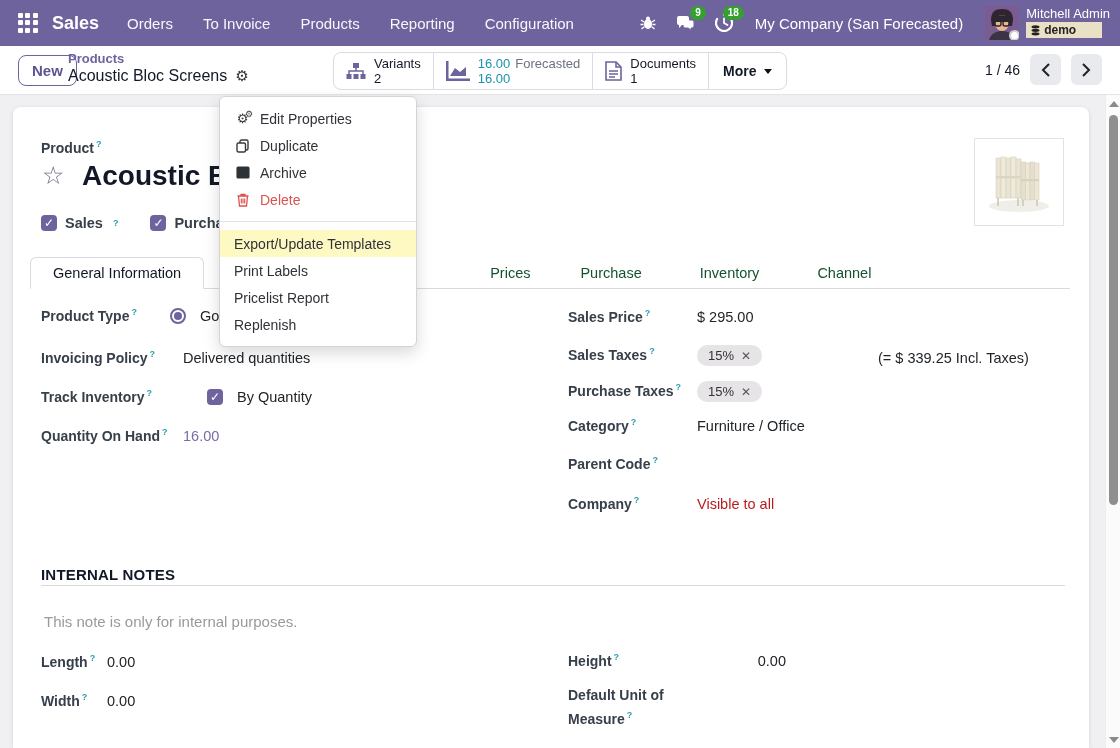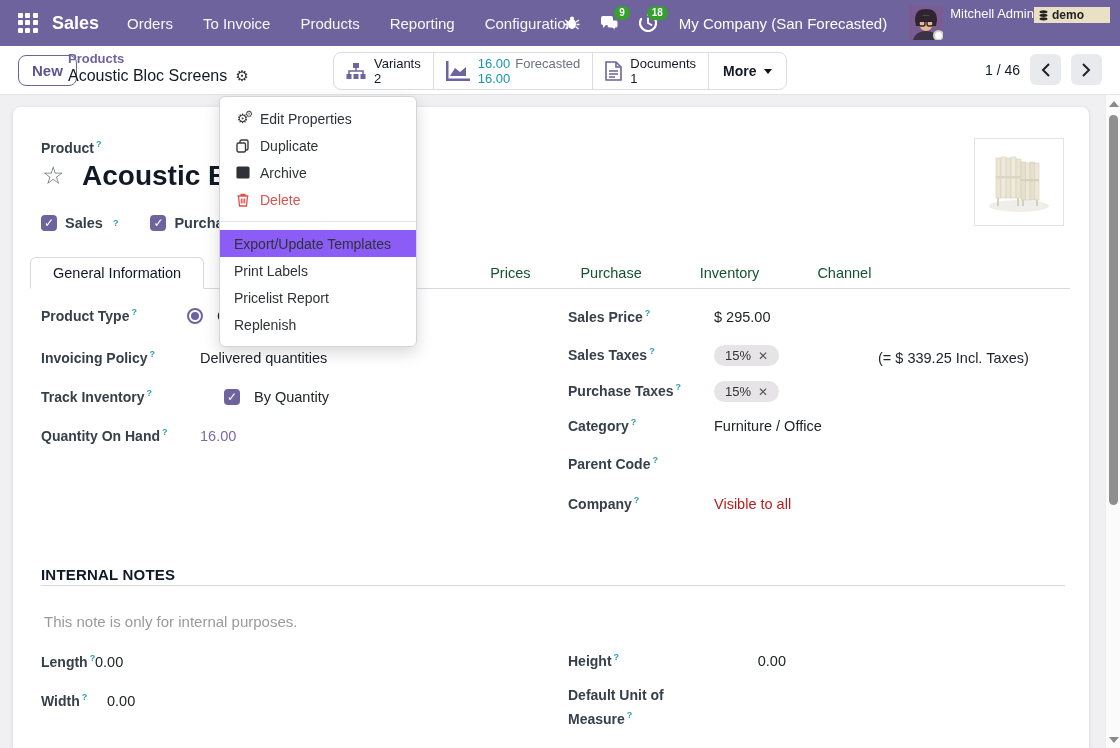--- a/index.html
+++ b/index.html
@@ -14,21 +14,21 @@
   .app-name { font-size:18px; font-weight:bold; margin-right:28px; cursor:pointer; }
   .topmenu { display:flex; gap:30px; font-size:15px; }
   .topmenu .item { cursor:pointer; opacity:.95; }
   .top-right { position:absolute; right:10px; top:0; height:46px; display:flex; align-items:center; gap:16px; }
   .sysicon { position:relative; width:22px; height:22px; display:flex; align-items:center; justify-content:center; cursor:pointer; }
   .badge { position:absolute; top:-6px; right:-9px; background:#34a12e; color:#fff; font-size:10px; font-weight:bold; border-radius:9px; padding:1px 5px; line-height:12px; }
   .company { font-size:15px; margin-left:4px; cursor:pointer; }
   .userbox { display:flex; align-items:flex-start; gap:7px; margin-left:6px; cursor:pointer; }
   .avatar { position:relative; width:34px; height:34px; border-radius:3px; overflow:hidden; background:#7a5c93; flex:0 0 auto; }
   .presence { position:absolute; right:-1px; bottom:-1px; width:11px; height:11px; background:#fff; border:2px solid #cfcfcf; border-radius:50%; }
-  .usercol { display:flex; flex-direction:row; align-items:flex-start; }
+  .usercol { display:flex; flex-direction:column; align-items:flex-start; }
   .username { font-size:13px; color:#fff; line-height:15px; }
   .dbbadge { display:flex; align-items:center; gap:4px; background:#e9e0c6; color:#222; font-size:12px; font-weight:bold; padding:1px 26px 1px 5px; margin-top:1px; }
 
   
   .controlbar { position:absolute; top:46px; left:0; width:1120px; height:49px; background:#fff; border-bottom:1px solid #e4e4e7; z-index:20; }
   .btn-new { position:absolute; left:18px; top:9px; height:31px; padding:0 13px; background:#fff; border:1px solid #6e639d; border-radius:8px; color:#5f5490; font-size:15px; font-weight:bold; cursor:pointer; }
   .breadcrumb { position:absolute; left:68px; top:5px; }
   .bc-parent { font-size:13px; font-weight:bold; color:#6e639d; cursor:pointer; line-height:15px; }
   .bc-current { font-size:16px; color:#111827; line-height:20px; display:flex; align-items:center; gap:8px; }
   .bc-gear { font-size:15px; color:#333; cursor:pointer; }
@@ -65,21 +65,21 @@
   .toggle .lbl { font-size:14.5px; }
 
   
   .tabs { position:absolute; left:30px; top:255px; width:1035px; height:34px; border-bottom:1px solid #d8dade; display:flex; align-items:flex-end; }
   .tab { font-size:14.5px; padding:7px 16px; cursor:pointer; color:#14532d; white-space:nowrap; }
   .tab.active { color:#111827; background:#fff; border:1px solid #d8dade; border-bottom:1px solid #fff; border-radius:6px 6px 0 0; margin-bottom:-1px; padding:7px 22px; }
   .tab-spacer { width:270px; }
 
   
   .frow { position:absolute; display:flex; align-items:center; }
-  .fl-label { width:146px; flex:0 0 auto; }
+  .fl-label { width:129px; flex:0 0 auto; }
   .radio { width:16px; height:16px; border:2px solid #6e639d; border-radius:50%; display:flex; align-items:center; justify-content:center; cursor:pointer; }
   .radio .dot { width:8px; height:8px; background:#6e639d; border-radius:50%; }
   .linkval { color:#7c6aa6; cursor:pointer; }
   .tag { display:inline-flex; align-items:center; gap:7px; background:#e6e4e6; border-radius:12px; padding:3px 11px; font-size:13px; color:#333; }
   .tag .x { font-size:12px; color:#555; cursor:pointer; }
   .placeholder { color:#b91c1c; }
   .incl-tax { position:absolute; left:878px; top:348px; font-size:14.5px; color:#212529; }
 
   
   .prod-img { position:absolute; left:974px; top:138px; width:90px; height:88px; background:#fff; border:1px solid #e3e3e3; display:flex; align-items:center; justify-content:center; cursor:pointer; }
@@ -91,21 +91,21 @@
 
   
   .dim-label-2l { width:130px; line-height:20px; }
   .dim-val-right { width:60px; text-align:right; }
 
   
   .menu { position:absolute; left:219px; top:96px; width:198px; background:#fff; border:1px solid #d4d4d8; border-radius:6px; box-shadow:0 6px 16px rgba(0,0,0,.15); padding:8px 0; z-index:25; }
   .menu-item { display:flex; align-items:center; gap:9px; height:27px; padding:0 14px; font-size:14px; color:#2f3237; cursor:pointer; }
   .menu-item .mi-icon { width:17px; display:flex; justify-content:center; color:#3a3a3a; }
   .menu-item.danger, .menu-item.danger .mi-icon { color:#d9534f; }
-  .menu-item.highlight { background:#8b5cf6; }
+  .menu-item.highlight { background:#fef9c3; }
   .menu-sep { border-top:1px solid #e3e3e6; margin:8px 0; }
 
   
   .scrollbar { position:absolute; top:95px; right:0; width:15px; height:653px; background:#fbfbfb; border-left:1px solid #ededed; z-index:40; }
   .sb-arrow { position:absolute; left:3px; width:0; height:0; border-left:5px solid transparent; border-right:5px solid transparent; cursor:pointer; }
   .sb-up { top:6px; border-bottom:6px solid #8a8a8a; }
   .sb-down { bottom:5px; border-top:6px solid #8a8a8a; }
   .sb-thumb { position:absolute; left:3px; top:20px; width:9px; height:390px; background:#8f8f8f; border-radius:5px; cursor:grab; }
 </style>
 </head>
@@ -360,21 +360,21 @@
           <path d="M16 52v8M36 52v8M41 54v6M55 54v6" stroke="#cfc8b2" stroke-width="1.6"></path>
         </g>
       </svg>
     </div>
 
     <div class="notes-title" style="left:28px; top:459px;">INTERNAL NOTES</div>
     <div class="notes-hr" style="left:28px; top:478px;"></div>
     <div class="notes-ph" style="left:31px; top:506px;">This note is only for internal purposes.</div>
 
     <div class="frow" style="left:28px; top:546px;">
-      <span style="width:54px;"><span class="lbl">Length</span><span class="q">?</span></span>
+      <span style="width:66px;"><span class="lbl">Length</span><span class="q">?</span></span>
       <span class="val">0.00</span>
     </div>
     <div class="frow" style="left:28px; top:585px;">
       <span style="width:66px;"><span class="lbl">Width</span><span class="q">?</span></span>
       <span class="val">0.00</span>
     </div>
     <div class="frow" style="left:555px; top:545px;">
       <span style="width:158px;"><span class="lbl">Height</span><span class="q">?</span></span>
       <span class="val dim-val-right">0.00</span>
     </div>

